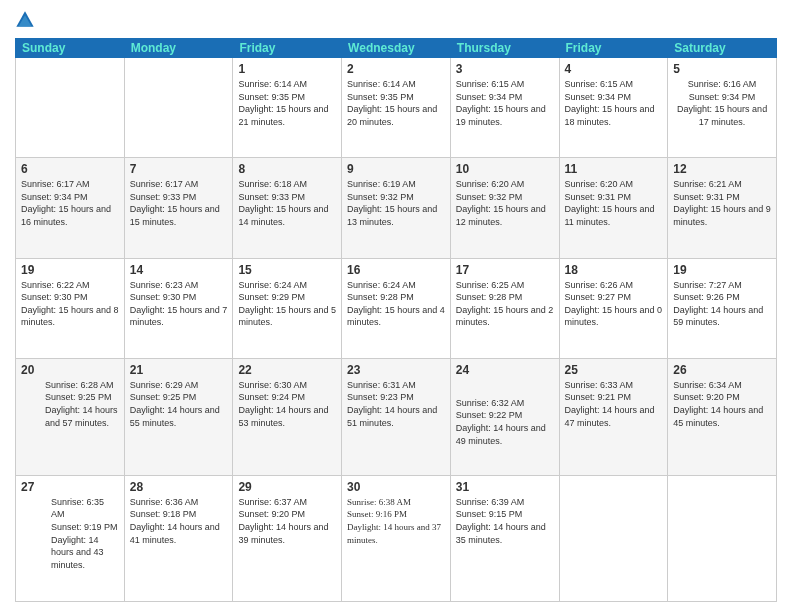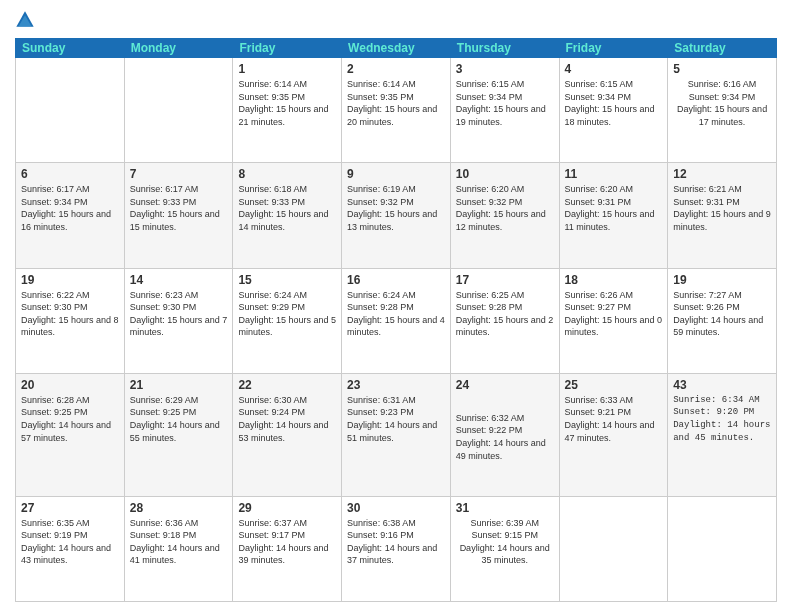--- a/index.html
+++ b/index.html
@@ -247,21 +247,21 @@
           <td>
             <span class="day-number">19</span>
             <div class="day-info" style="white-space: pre-line;">Sunrise: 7:27 AM
 Sunset: 9:26 PM
 Daylight: 14 hours and 59 minutes.</div>
           </td>
         </tr>
         <tr>
           <td>
             <span class="day-number">20</span>
-            <div class="day-info" style="white-space: pre-line;">Sunrise: 6:28 AM
+            <div class="day-info" style="white-space: pre-line; margin-left: 24px;">Sunrise: 6:28 AM
 Sunset: 9:25 PM
 Daylight: 14 hours and 57 minutes.</div>
           </td>
           <td>
             <span class="day-number">21</span>
             <div class="day-info" style="white-space: pre-line;">Sunrise: 6:29 AM
 Sunset: 9:25 PM
 Daylight: 14 hours and 55 minutes.</div>
           </td>
           <td>
@@ -282,54 +282,54 @@
 Sunset: 9:22 PM
 Daylight: 14 hours and 49 minutes.</div>
           </td>
           <td>
             <span class="day-number">25</span>
             <div class="day-info" style="white-space: pre-line;">Sunrise: 6:33 AM
 Sunset: 9:21 PM
 Daylight: 14 hours and 47 minutes.</div>
           </td>
           <td>
-            <span class="day-number">43</span>
-            <div class="day-info" style="white-space: pre-line; font-family: Liberation Mono, monospace;">Sunrise: 6:34 AM
+            <span class="day-number">26</span>
+            <div class="day-info" style="white-space: pre-line;">Sunrise: 6:34 AM
 Sunset: 9:20 PM
 Daylight: 14 hours and 45 minutes.</div>
           </td>
         </tr>
         <tr>
           <td>
             <span class="day-number">27</span>
-            <div class="day-info" style="white-space: pre-line;">Sunrise: 6:35 AM
+            <div class="day-info" style="white-space: pre-line; margin-left: 30px;">Sunrise: 6:35 AM
 Sunset: 9:19 PM
 Daylight: 14 hours and 43 minutes.</div>
           </td>
           <td>
             <span class="day-number">28</span>
             <div class="day-info" style="white-space: pre-line;">Sunrise: 6:36 AM
 Sunset: 9:18 PM
 Daylight: 14 hours and 41 minutes.</div>
           </td>
           <td>
             <span class="day-number">29</span>
             <div class="day-info" style="white-space: pre-line;">Sunrise: 6:37 AM
-Sunset: 9:17 PM
+Sunset: 9:20 PM
 Daylight: 14 hours and 39 minutes.</div>
           </td>
           <td>
             <span class="day-number">30</span>
-            <div class="day-info" style="white-space: pre-line;">Sunrise: 6:38 AM
+            <div class="day-info" style="white-space: pre-line; font-family: Liberation Serif, serif;">Sunrise: 6:38 AM
 Sunset: 9:16 PM
 Daylight: 14 hours and 37 minutes.</div>
           </td>
           <td>
             <span class="day-number">31</span>
-            <div class="day-info" style="white-space: pre-line; text-align: center;">Sunrise: 6:39 AM
+            <div class="day-info" style="white-space: pre-line;">Sunrise: 6:39 AM
 Sunset: 9:15 PM
 Daylight: 14 hours and 35 minutes.</div>
           </td>
           <td class="empty-cell"></td>
           <td class="empty-cell"></td>
         </tr>
       </tbody>
   </table>
 </div>
 

